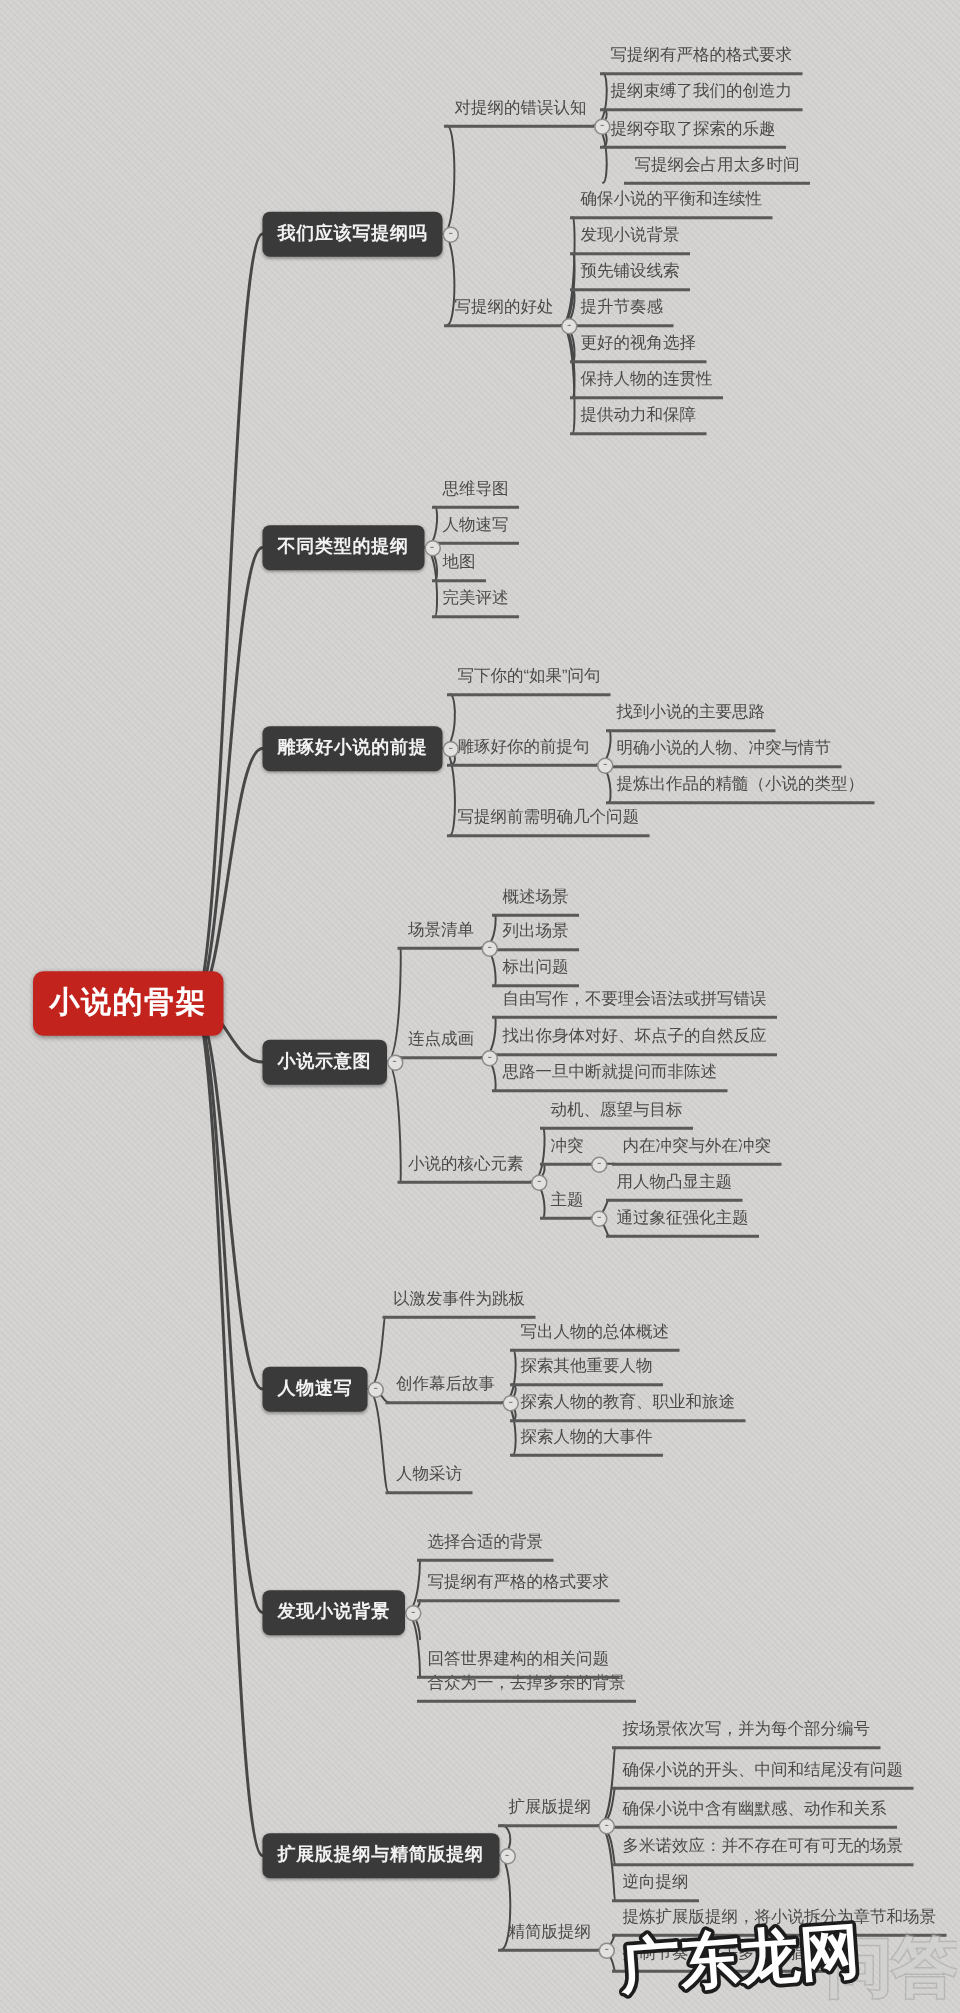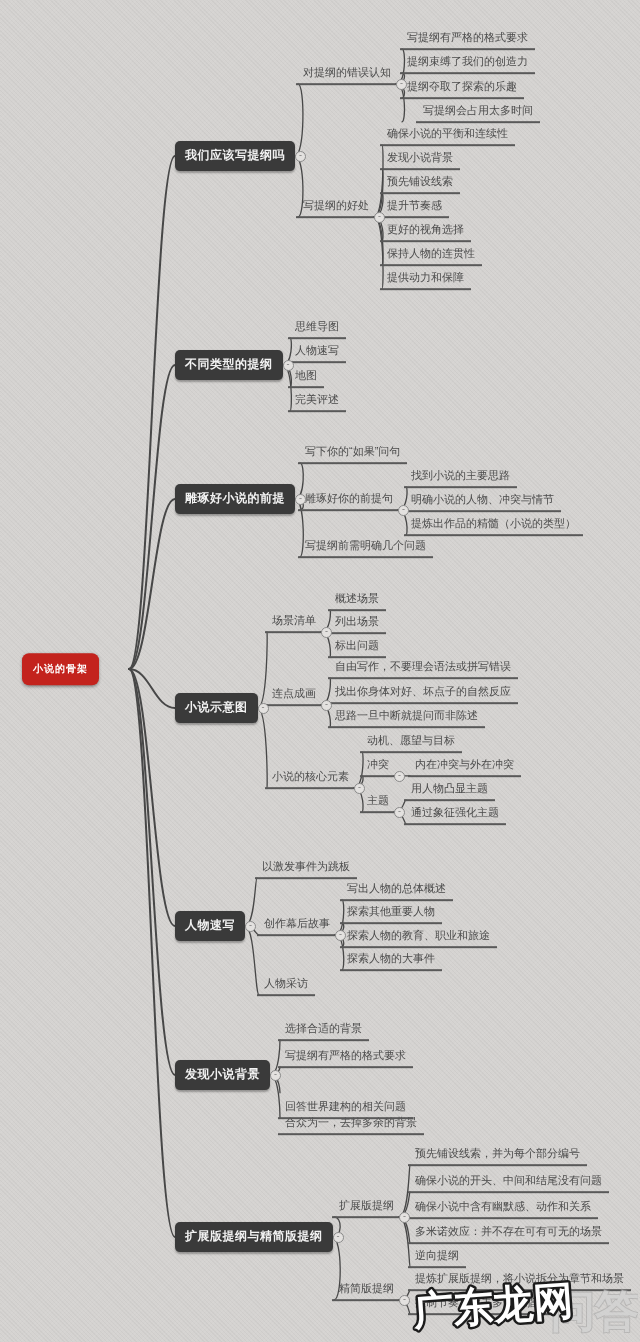--- a/index.html
+++ b/index.html
@@ -5,21 +5,21 @@
   html,body{margin:0;padding:0;}
   body{font-family:"Liberation Sans","DejaVu Sans",sans-serif;background:#cfcdcb;}
   #stage{position:relative;width:640px;height:1342px;overflow:hidden;
     background:
       repeating-linear-gradient(135deg, rgba(255,255,255,.05) 0 1px, transparent 1px 3px),
       repeating-linear-gradient(45deg, rgba(0,0,0,.03) 0 1px, transparent 1px 3px),
       #d5d3d1;}
   #edges{position:absolute;left:0;top:0;z-index:1;}
   #nodes{position:absolute;left:0;top:0;width:100%;height:100%;z-index:2;}
   .node{position:absolute;transform:translateY(-50%);white-space:nowrap;line-height:1.15;}
-  .node.root{background:#c3231d;color:#ffffff;font-size:10px;font-weight:bold;
+  .node.root{background:#c3231d;color:#ffffff;font-size:20px;font-weight:bold;
     padding:10px 11px;border-radius:7px;letter-spacing:1px;box-shadow:0 1px 3px rgba(0,0,0,.35);}
   .node.box{background:#3a3a3a;color:#f2f2f2;font-size:12px;font-weight:bold;
     padding:8px 10px;border-radius:5px;letter-spacing:.5px;box-shadow:0 1px 2px rgba(0,0,0,.3);}
   .node.label{color:#4a4a4a;font-size:11px;padding:3px 7px 4px;border-bottom:2px solid #595959;}
   .collapse{position:absolute;z-index:3;width:9px;height:9px;border-radius:50%;
     background:#e3e1df;border:1px solid #8a8a8a;color:#777;font-size:9px;line-height:7px;text-align:center;}
   #wm{position:absolute;right:2px;bottom:4px;z-index:4;}
 </style>
 </head>
 <body>
@@ -144,21 +144,21 @@
       <div class="node label" style="left: 340px; top: 937px;">探索人物的教育、职业和旅途</div>
       <div class="node label" style="left: 340px; top: 960px;">探索人物的大事件</div>
       <div class="node label" style="left: 257px; top: 985px;">人物采访</div>
       <div class="node box" style="left: 175px; top: 1075px;">发现小说背景</div>
       <div class="node label" style="left: 278px; top: 1030px;">选择合适的背景</div>
       <div class="node label" style="left: 278px; top: 1057px;">写提纲有严格的格式要求</div>
       <div class="node label" style="left: 278px; top: 1124px;">合众为一，去掉多余的背景</div>
       <div class="node label" style="left: 278px; top: 1108px;">回答世界建构的相关问题</div>
       <div class="node box" style="left: 175px; top: 1237px;">扩展版提纲与精简版提纲</div>
       <div class="node label" style="left: 332px; top: 1207px;">扩展版提纲</div>
-      <div class="node label" style="left: 408px; top: 1155px;">预先铺设线索，并为每个部分编号</div>
+      <div class="node label" style="left: 408px; top: 1155px;">按场景依次写，并为每个部分编号</div>
       <div class="node label" style="left: 408px; top: 1182px; font-family: Liberation Serif, serif;">确保小说的开头、中间和结尾没有问题</div>
       <div class="node label" style="left: 408px; top: 1208px;">确保小说中含有幽默感、动作和关系</div>
       <div class="node label" style="left: 408px; top: 1233px;">多米诺效应：并不存在可有可无的场景</div>
       <div class="node label" style="left: 408px; top: 1257px;">逆向提纲</div>
       <div class="node label" style="left: 332px; top: 1290px;">精简版提纲</div>
       <div class="node label" style="left: 408px; top: 1280px;">提炼扩展版提纲，将小说拆分为章节和场景</div>
       <div class="node label" style="left: 408px; top: 1304px;">控制节奏；砍去多余的脂肪</div>
     </div>
   <svg id="wm" width="235" height="78">
     <text x="148" y="66" font-size="44" font-weight="bold" fill="rgba(236,236,236,0.5)" stroke="rgba(150,150,150,0.45)" stroke-width="2" paint-order="stroke">问答</text>

